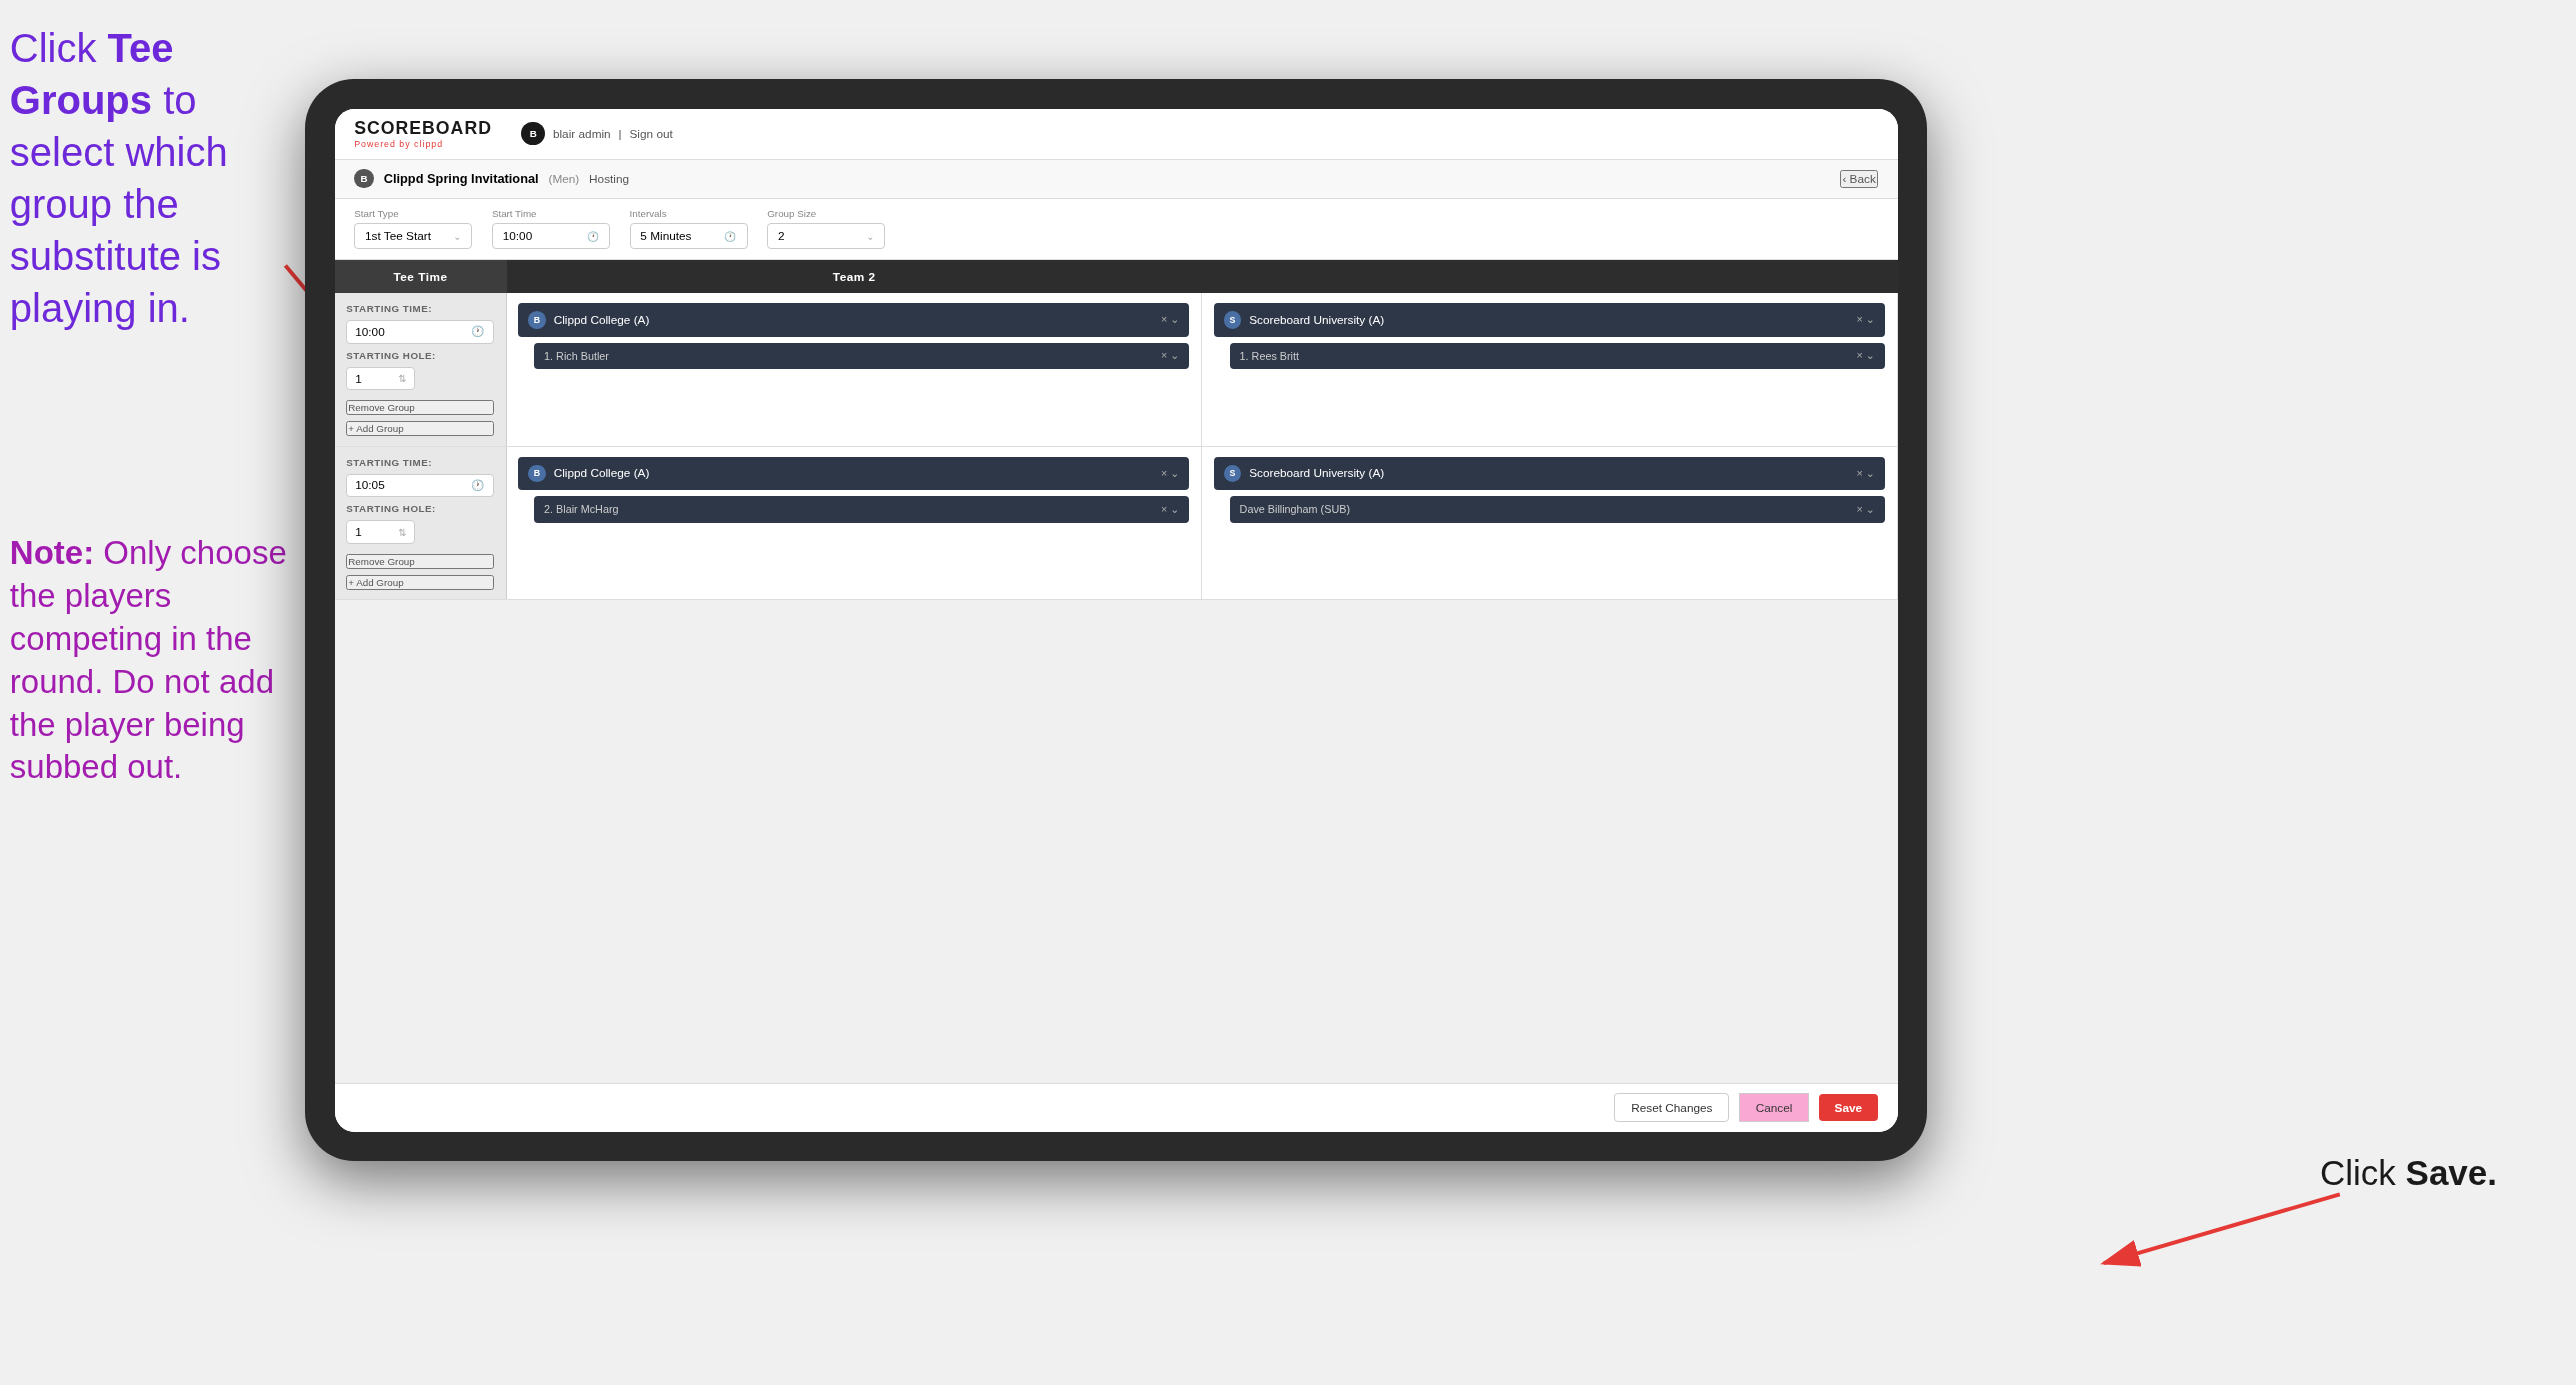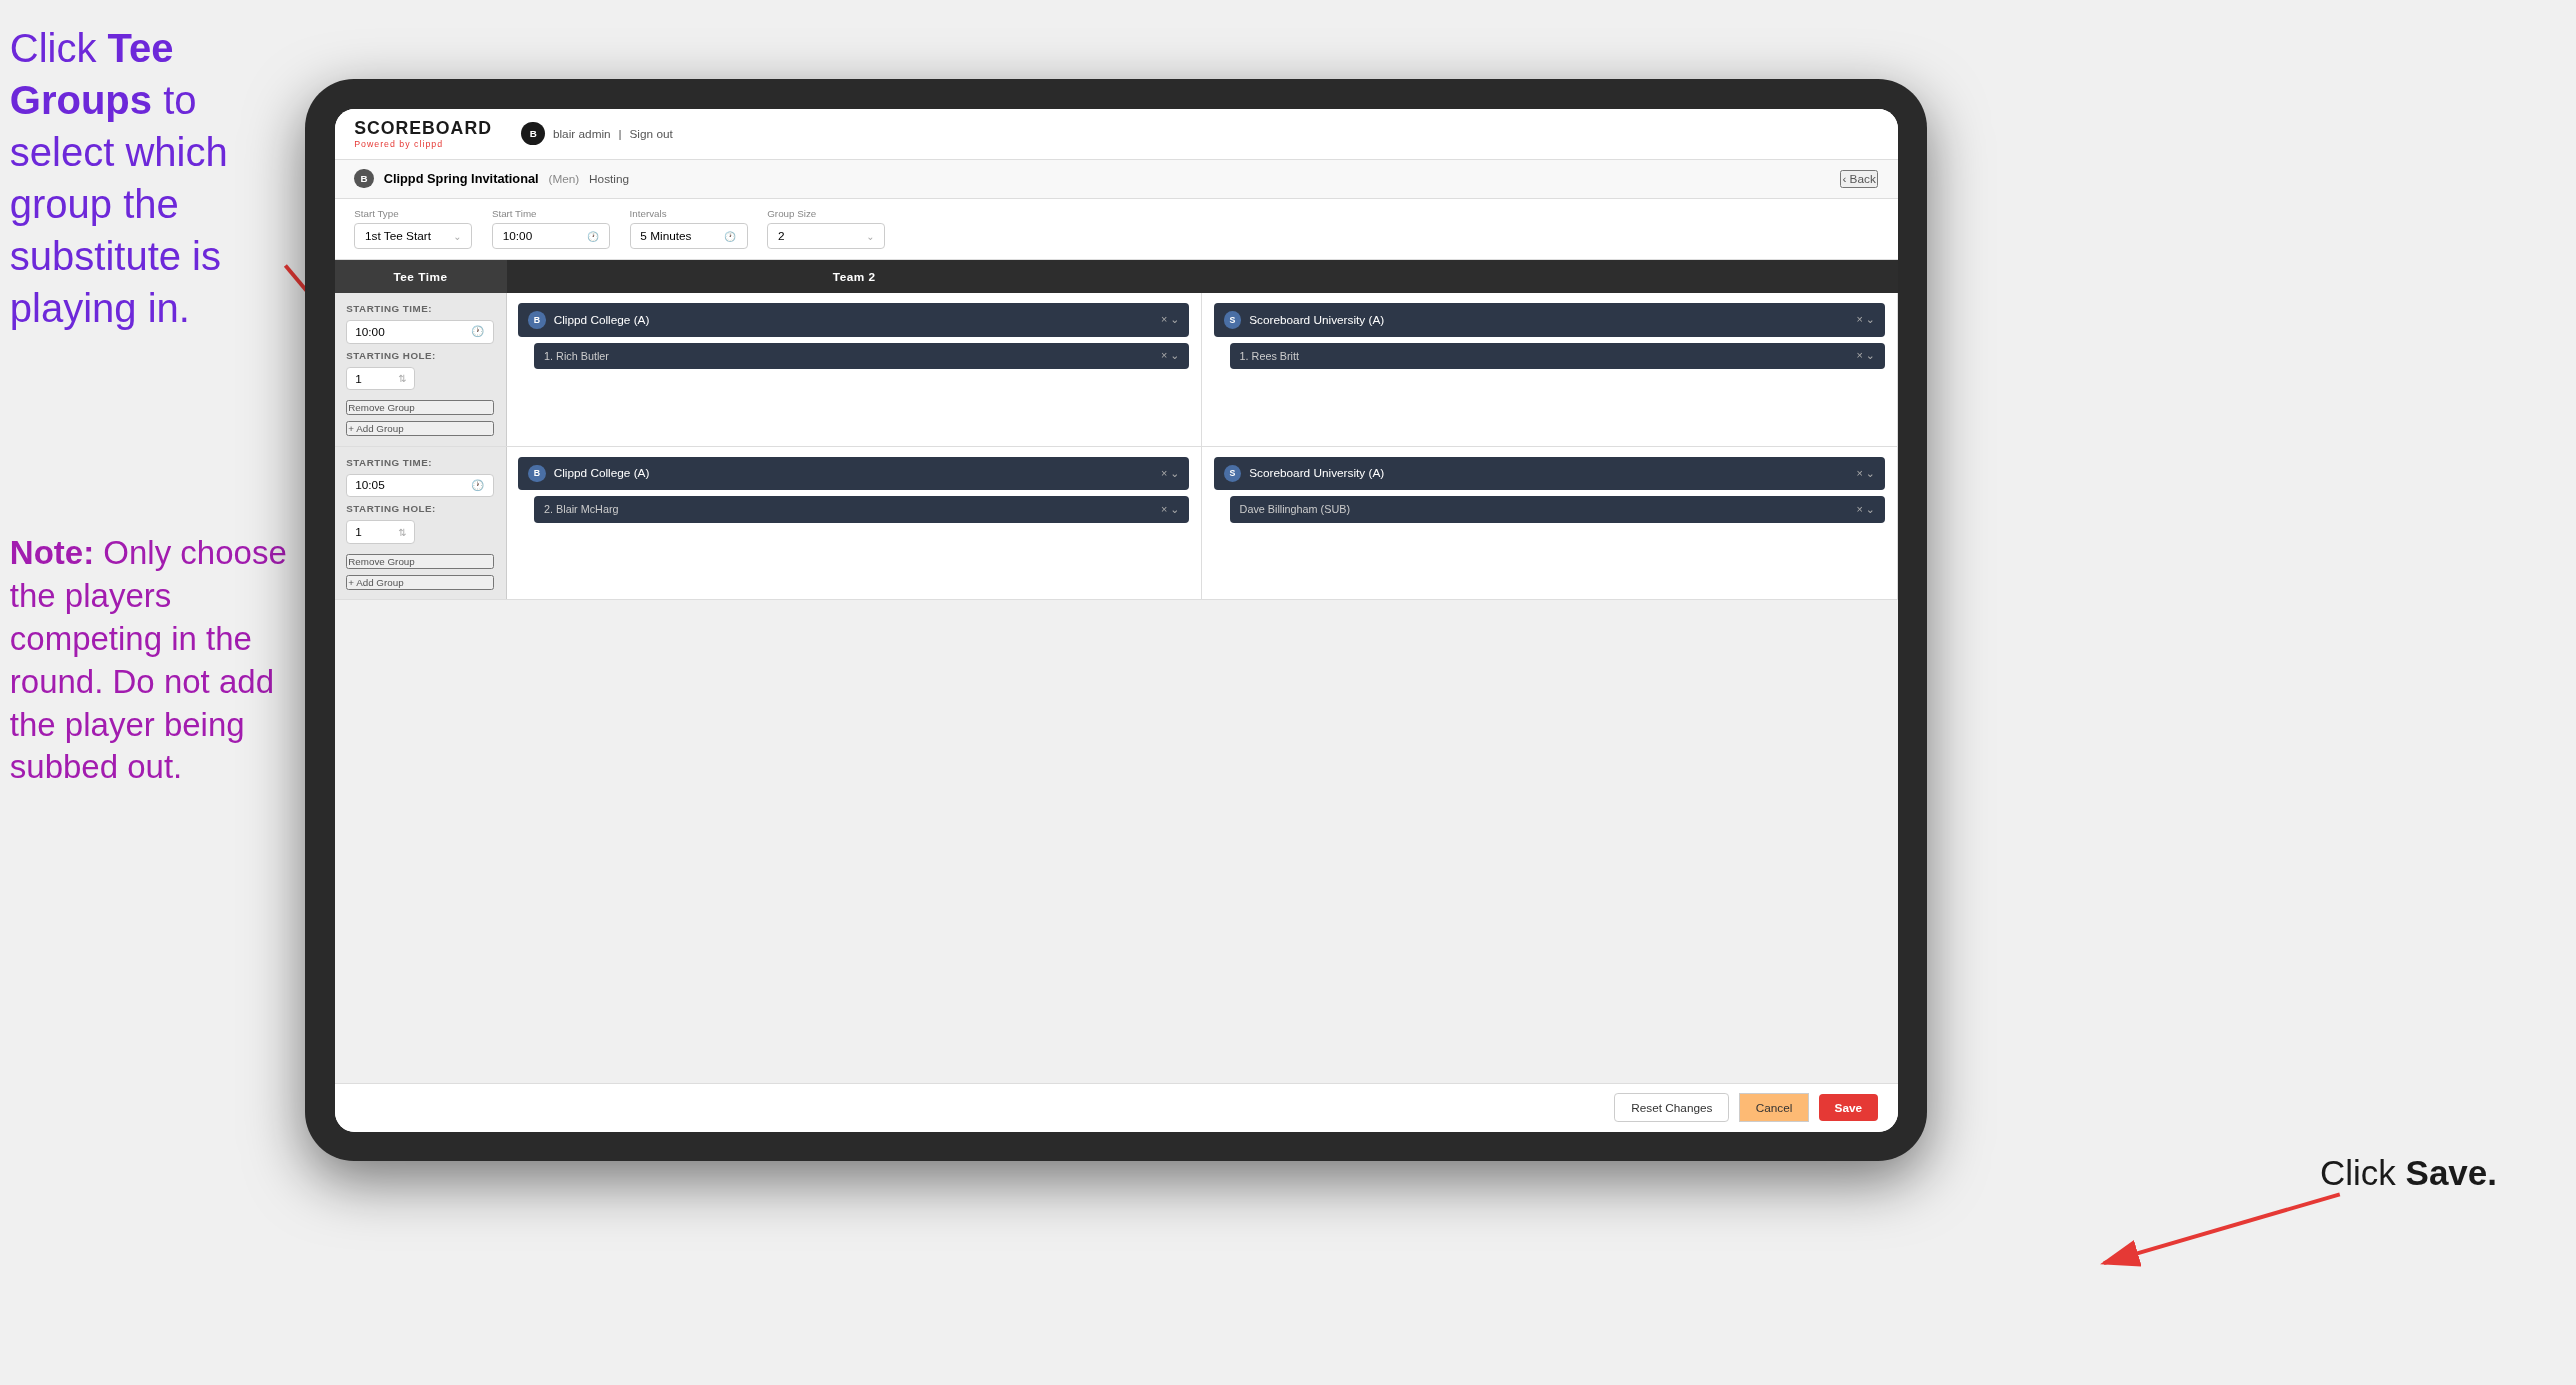--- a/index.html
+++ b/index.html
@@ -345,21 +345,21 @@
     .btn-reset {
       background: #fff;
       border: 1px solid #ccc;
       border-radius: 3.9px;
       padding: 6.9px 15.7px;
       font-size: 11.8px;
       cursor: pointer;
       color: #333;
     }
     .btn-cancel {
-      background: #fdba74;
+      background: #f9a8d4;
       border: 1px solid #ccc;
       border-radius: 0;
       padding: 6.9px 15.7px;
       font-size: 11.8px;
       cursor: pointer;
       color: #333;
     }
     .btn-save {
       background: #e53935;
       border: none;

